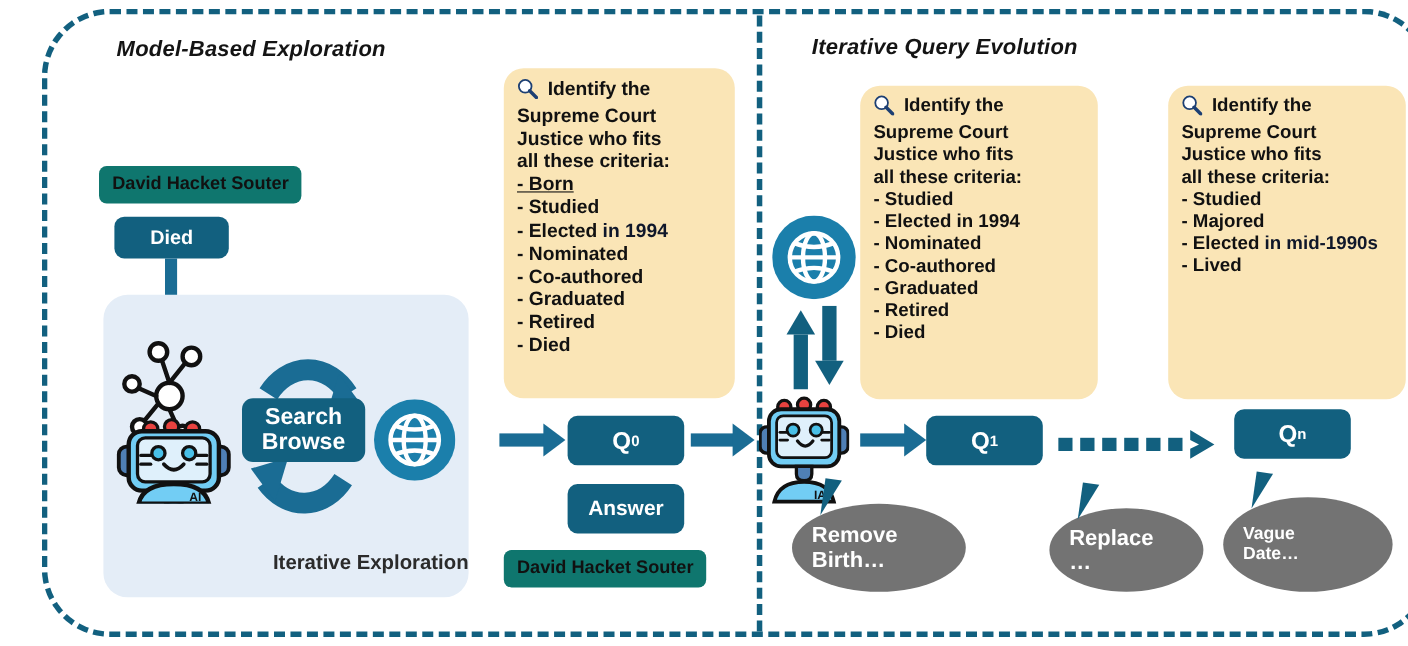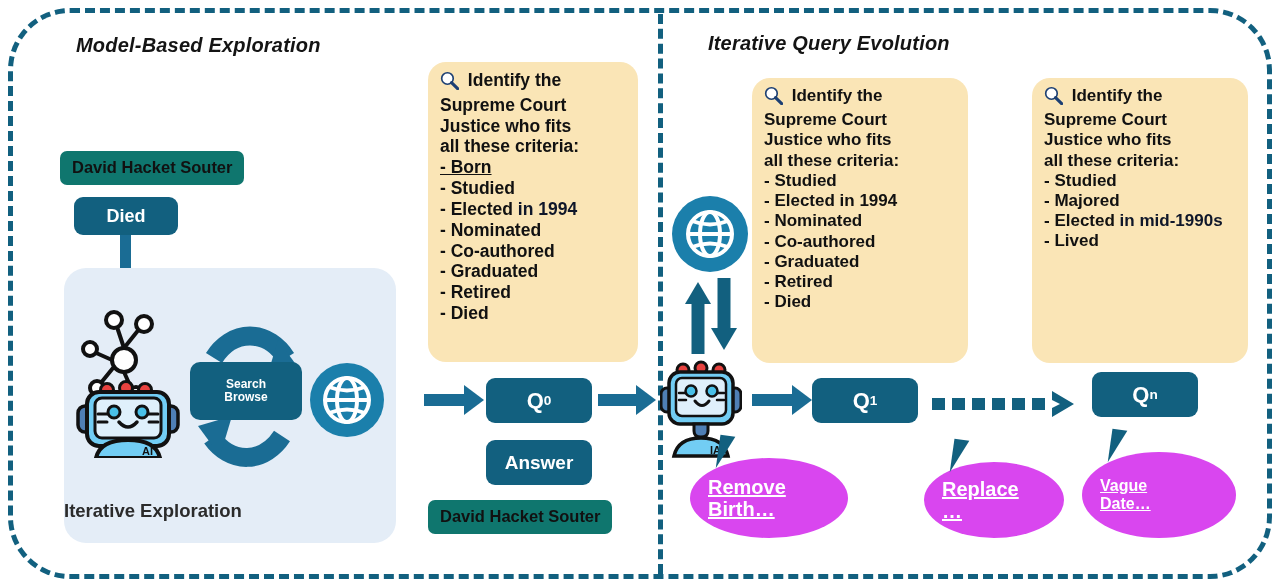--- a/index.html
+++ b/index.html
@@ -2,21 +2,21 @@
 <html><head>
 <meta charset="utf-8">
 <style>
   * { box-sizing: border-box; margin: 0; padding: 0; }
   html, body {
     width: 1280px; height: 587px;
     background: #ffffff;
     font-family: "Liberation Sans", sans-serif;
     overflow: hidden;
   }
-  #stage { position: relative; width: 1219px; height: 587px; background: #fff; }
+  #stage { position: relative; width: 1219px; height: 587px; background: #fff; margin-left: 30px; }
 
   
   .outer-frame {
     position: absolute;
     left: 8px; top: 8px; width: 1264px; height: 571px;
     border: 5px dashed #12607f;
     border-radius: 62px;
     pointer-events: none;
   }
   
@@ -74,36 +74,36 @@
 
   
   #explore-panel {
     position: absolute;
     left: 64px; top: 268px; width: 332px; height: 275px;
     background: #e4edf7;
     border-radius: 22px;
   }
   #explore-caption {
     position: absolute; left: 64px; top: 500px; width: 332px;
-    text-align: left;
+    text-align: right;
     font-weight: bold; font-size: 18.5px; color: #2b2b2b;
   }
 
   
   .robot { position: absolute; text-decoration: underline; }
   #robot-left  { left: 74px;  top: 298px; width: 108px; height: 160px; }
   #robot-right { left: 660px; top: 356px; width: 82px;  height: 112px; }
 
   
   #cycle { position: absolute; left: 178px; top: 288px; width: 136px; height: 218px; }
 
   
   #search-browse {
     left: 190px; top: 362px; width: 112px; height: 58px;
-    font-size: 12px; line-height: 1.08; border-radius: 10px;
+    font-size: 21px; line-height: 1.08; border-radius: 10px;
     flex-direction: column; text-align: left;
   }
   #search-browse span { display: block; }
 
   
   #globe-left { position: absolute; left: 310px; top: 363px; width: 74px; height: 74px; }
 
   
   .query-card {
     position: absolute;
@@ -146,27 +146,26 @@
   
   #dots { position: absolute; left: 932px; top: 390px; width: 150px; height: 28px; }
 
   
   #globe-right { position: absolute; left: 672px; top: 196px; width: 76px; height: 76px; }
   #ud-arrows   { position: absolute; left: 682px; top: 278px; width: 58px; height: 76px; }
 
   
   .bubble {
     position: absolute;
-    background: #d946ef;
+    background: #737373;
     border-radius: 50% / 50%;
     color: #fff; font-weight: bold;
     display: flex; align-items: center;
     padding-left: 18px;
     line-height: 1.12;
-    text-decoration: underline;
   }
   .bubble .tail {
     position: absolute;
     width: 0; height: 0;
     border-left: 15px solid #12607f;
     border-right: 6px solid transparent;
     border-bottom: 34px solid transparent;
     top: -22px; left: 28px;
     transform: rotate(8deg);
   }

